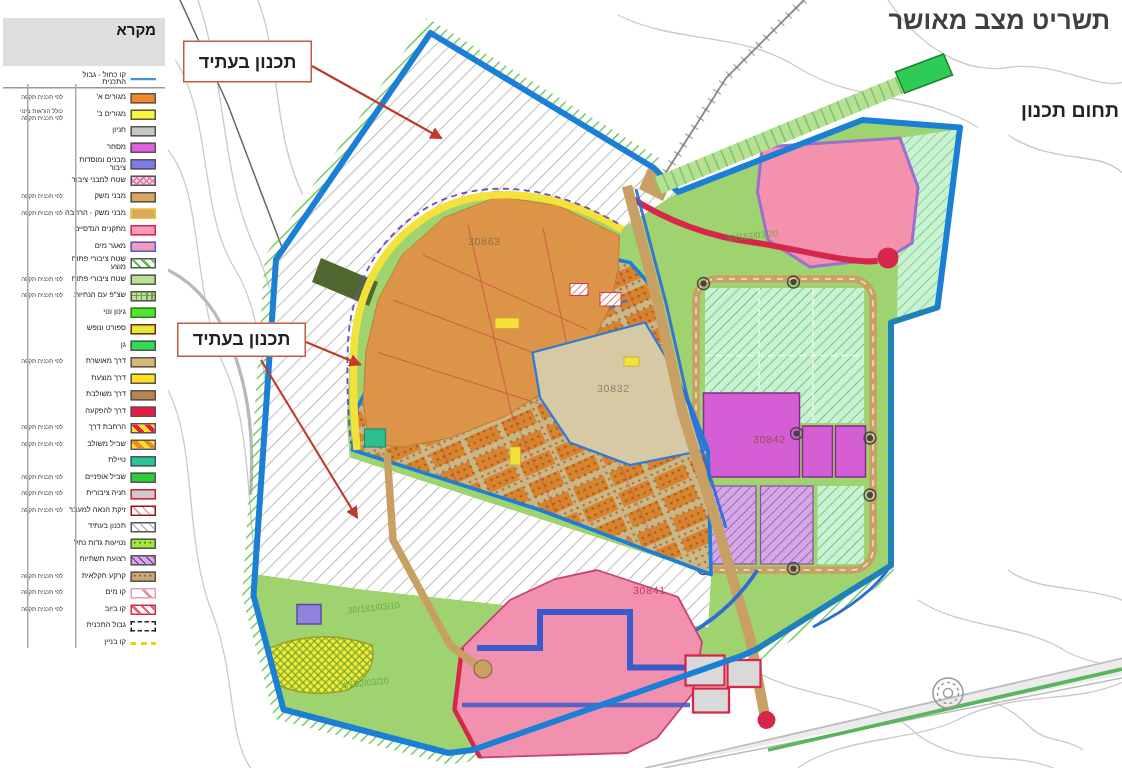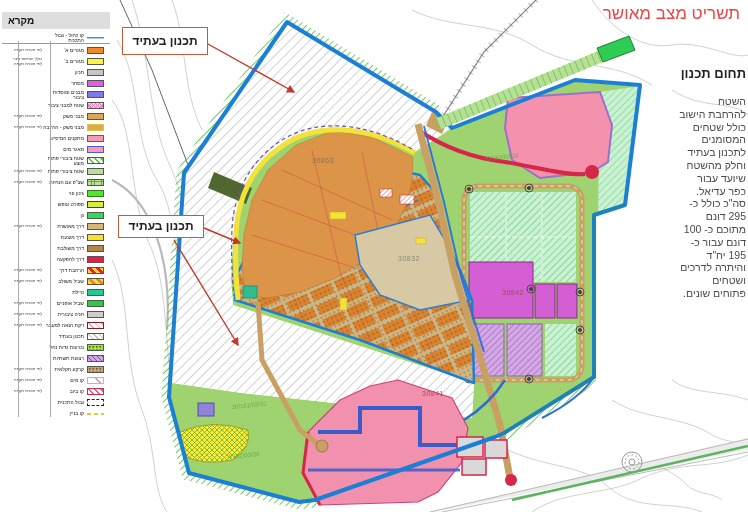--- a/index.html
+++ b/index.html
@@ -1,26 +1,26 @@
 <!DOCTYPE html>
 <html lang="he" style="--blue: #1B7FD6; --bandgreen: #57C23E; --plangreen: #9FD36F; --resorange: #DC9448; --lotorange: #D9832F; --roadtan: #C9A063; --pink: #F291AE; --reservoirpink: #F492AE; --magenta: #D45FD4; --mint: #C8F2D2; --crimson: #D6264A; --chartreuse: #CCF23C; --boxborder: #C25B3A; --arrowred: #C0392B;"><head>
 <meta charset="utf-8">
 <style>
   html,body{margin:0;padding:0;background:#fff;}
   #page{position:relative;width:748px;height:512px;overflow:hidden;background:#fff;
         font-family:"Liberation Sans",sans-serif;}
   
-  #plan-title{position:absolute;top:4px;right:8px;font-size:17px;font-weight:normal;color:#ef4444;direction:rtl;}
+  #plan-title{position:absolute;top:4px;right:8px;font-size:17px;font-weight:bold;color:#404040;direction:rtl;}
   #right-panel{position:absolute;top:66px;right:2px;width:92px;direction:rtl;text-align:right;color:#4a4a4a;}
-  #right-panel .rp-head{font-size:13px;font-weight:bold;color:#222;margin-bottom:14px;}
+  #right-panel .rp-head{font-size:13px;font-weight:bold;color:#222;margin-bottom:2px;}
   #right-panel .rp-para{font-size:10.5px;line-height:1.22;white-space:pre-line;margin-bottom:9px;}
   
   #legend{position:absolute;left:2px;top:12px;width:108px;background:#fff;direction:rtl;}
-  #legend .lg-head{background:#dedede;height:17px;line-height:17px;font-size:10px;font-weight:bold;
-      color:#111;padding-left:6px;padding-right:6px;text-align:left;}
+  #legend .lg-head{background:#dedede;height:32px;line-height:17px;font-size:10px;font-weight:bold;
+      color:#111;padding-left:6px;padding-right:6px;text-align:right;}
   #legend-body{position:relative;padding-top:3px;}
   .lg-vline{position:absolute;top:12px;bottom:2px;width:0;border-left:1px solid #aaa;}
   .lg-row{display:flex;align-items:center;height:11px;direction:rtl;}
   .lg-swatch{width:17px;height:7px;border:1px solid #555;margin-left:3px;margin-right:6px;flex:none;box-sizing:border-box;}
   .lg-label{width:42px;font-size:5px;color:#222;line-height:1;flex:none;text-align:right;}
   .lg-note{width:32px;font-size:4px;color:#333;line-height:1.05;flex:none;text-align:right;padding-left:2px;}
   .lg-row.first{border-bottom:.5px solid #999;margin-bottom:1px;}
   
   .p-gray-thin{background:repeating-linear-gradient(45deg,#fff 0 3px,#bdbdbd 3px 4px);}
   .p-green-diag{background:repeating-linear-gradient(45deg,#fff 0 3px,#5FC244 3px 4.5px);}
@@ -328,36 +328,20 @@
     </g>
   </svg>
 
   <div class="future-box" id="future-box-1">תכנון בעתיד</div>
   <div class="future-box" id="future-box-2">תכנון בעתיד</div>
 
   <div id="plan-title">תשריט מצב מאושר</div>
 
   <div id="right-panel">
     <div class="rp-head">תחום תכנון</div>
-    <div class="rp-para">השטח
-להרחבת הישוב
-כולל שטחים
-המסומנים
-לתכנון בעתיד
-וחלק מהשטח
-שיועד עבור
-כפר עדיאל.
-סה"כ כולל כ-
-295 דונם
-מתוכם כ- 100
-דונם עבור כ-
-195 יח"ד
-והיתרה לדרכים
-ושטחים
-פתוחים שונים.</div>
   </div>
 
   <div id="legend">
     <div class="lg-head">מקרא</div>
     <div id="legend-body">
       <div class="lg-vline" style="left:16px"></div>
       <div class="lg-vline" style="left:48px"></div>
     <div class="lg-row first">
       <span class="lg-swatch t-line"></span>
       <span class="lg-label">קו כחול - גבול התכנית</span>

